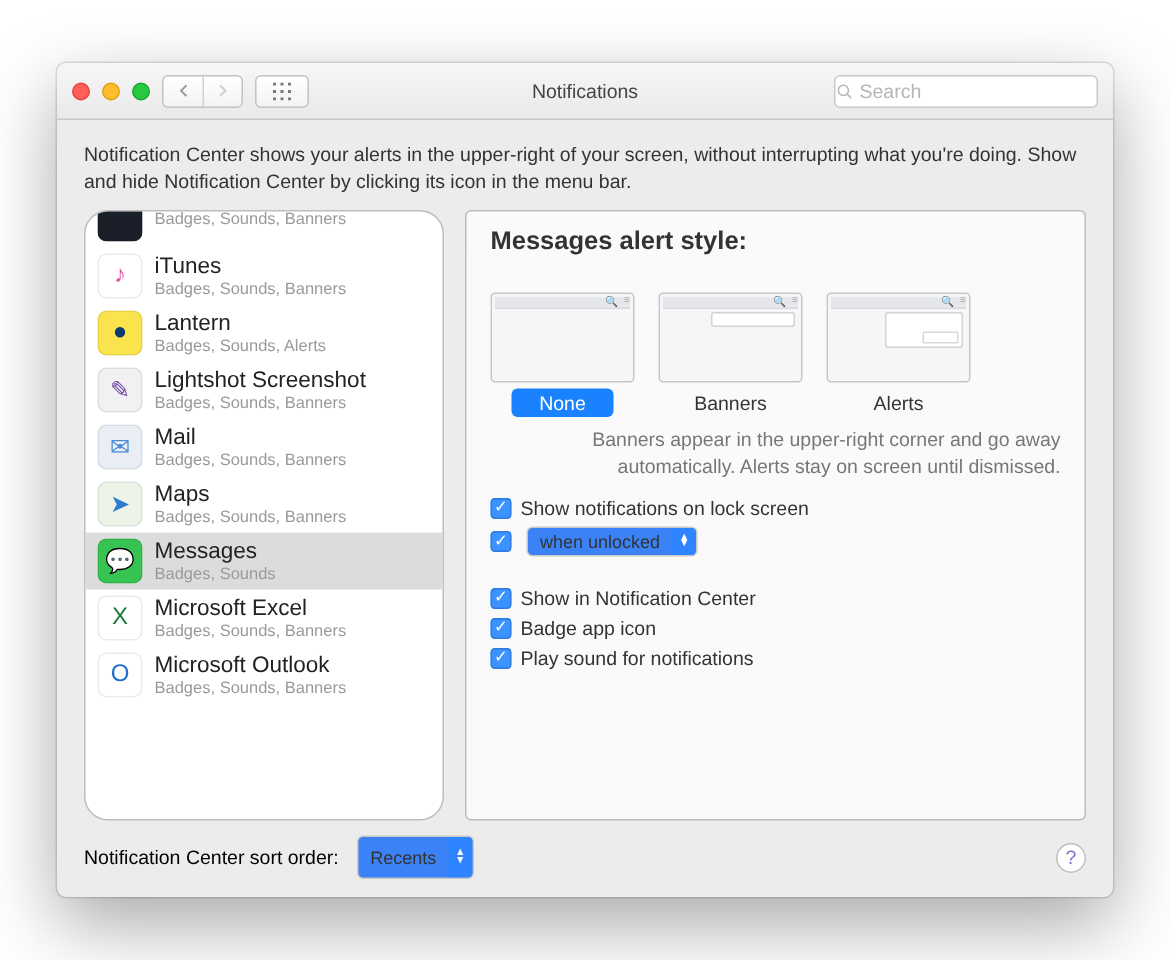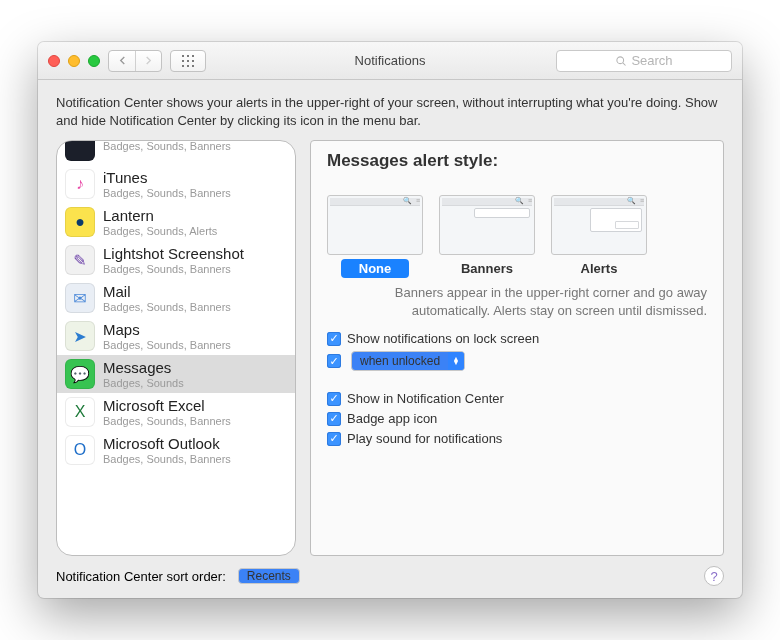--- a/index.html
+++ b/index.html
@@ -30,21 +30,21 @@
   }
   .seg span { display:flex; align-items:center; justify-content:center; width:26px; color:#8a8a8a; font-size:12px;}
   .seg span + span { border-left:1px solid #d0d0d0; }
   .apps-btn {
     border:1px solid #c3c3c3; border-radius:4px; background:linear-gradient(#fff,#f3f3f3);
     height:22px; width:36px; display:flex; align-items:center; justify-content:center; color:#6a6a6a;
   }
   .win-title { position:absolute; left:0; right:0; text-align:center; font-size:13px; color:#444; pointer-events:none;}
   .search {
     margin-left:auto; height:22px; width:176px; border:1px solid #c9c9c9; border-radius:4px;
-    background:#fff; display:flex; align-items:center; justify-content:center; gap:4px;
+    background:#fff; display:flex; align-items:center; justify-content:flex-start; gap:4px;
     color:#b5b5b5; font-size:13px;
   }
   .search svg { width:12px; height:12px; }
 
   .content { padding: 14px 18px 12px 18px; display:flex; flex-direction:column; flex:1; }
   .desc { font-size:13px; color:#333; line-height:1.4; margin-bottom:10px; }
 
   .panels { display:flex; gap:14px; flex:1; min-height:0;}
   
   .list-wrap { width:240px; border:1px solid #bdbdbd; border-radius:16px; background:#fff; display:flex; overflow:hidden;}
@@ -55,21 +55,21 @@
   .item.selected { background:#dcdcdc; }
   .icon { width:30px; height:30px; border-radius:6px; display:flex; align-items:center; justify-content:center; font-size:16px; color:#fff; flex-shrink:0;}
   .item-text { display:flex; flex-direction:column; line-height:1.1; }
   .item-name { font-size:15px; color:#222; }
   .item-sub { font-size:11px; color:#9a9a9a; }
   .item.cut { margin-top:-14px; } 
 
   
   .detail { flex:1; border:1px solid #bdbdbd; border-radius:4px; background:#fafafa; padding:10px 16px 8px 16px; font-size:13px; color:#333;}
   .detail h4 { font-weight:700; font-size:17px; margin-bottom:24px;}
-  .styles { display:flex; gap:16px; margin-bottom:6px; justify-content:flex-start;font-weight:bold;}
+  .styles { display:flex; gap:16px; margin-bottom:6px; justify-content:flex-start;}
   .style-opt { width:96px; text-align:center; font-size:13px;}
   .thumb { width:96px; height:60px; border:1px solid #c7c7c7; border-radius:3px; background:#f4f6f8; margin-bottom:4px; position:relative; overflow:hidden;}
   .thumb .bar{ position:absolute; top:2px; left:2px; right:2px; height:8px; background:#e5e7ea; border-bottom:1px solid #d7d9dc;}
   .thumb .mag{ position:absolute; top:1px; right:10px; font-size:7px; color:#aaa;}
   .thumb .lines{ position:absolute; top:1px; right:2px; font-size:7px; color:#aaa;}
   .thumb.banner .note { position:absolute; top:12px; right:4px; width:56px; height:10px; border:1px solid #cfd2d6; border-radius:2px; background:#fff;}
   .thumb.alert .note { position:absolute; top:12px; right:4px; width:52px; height:24px; border:1px solid #cfd2d6; border-radius:2px; background:#fff;}
   .thumb.alert .note::after{content:"";position:absolute;bottom:2px;right:2px;width:22px;height:6px;border:1px solid #d6d8db;border-radius:1px;}
   .style-opt.selected .lbl{ background:#1a82ff; color:#fff; border-radius:4px; padding:2px 18px; display:inline-block;}
   .style-opt .lbl{ padding:2px 4px; display:inline-block;}
@@ -83,21 +83,21 @@
     box-shadow: inset 0 0 0 1px #2d7ae0;
   }
   .select {
     display:inline-flex; align-items:center; border:1px solid #c8c8c8; border-radius:4px; overflow:hidden;
     height:20px; font-size:12px; background:#3b82f6; margin-left:4px;
   }
   .select span{ padding:0 8px; color:#333; }
   .select .arr{ background:#2f84ff; color:#fff; width:16px; height:100%; display:flex; flex-direction:column; align-items:center; justify-content:center; font-size:7px; line-height:0.7;}
 
   .footer { display:flex; align-items:center; padding-top:10px; gap:8px; font-size:13px;}
-  .footer .select{ height:16px;flex-direction:column; }
+  .footer .select{ height:29px; }
   .help {
     margin-left:auto; width:20px; height:20px; border-radius:50%; border:1px solid #bfbfbf;
     background:#fff; color:#8a6fc9; display:flex; align-items:center; justify-content:center; font-size:13px;
   }
 </style>
 </head>
 <body>
 
 <div class="window">
 

